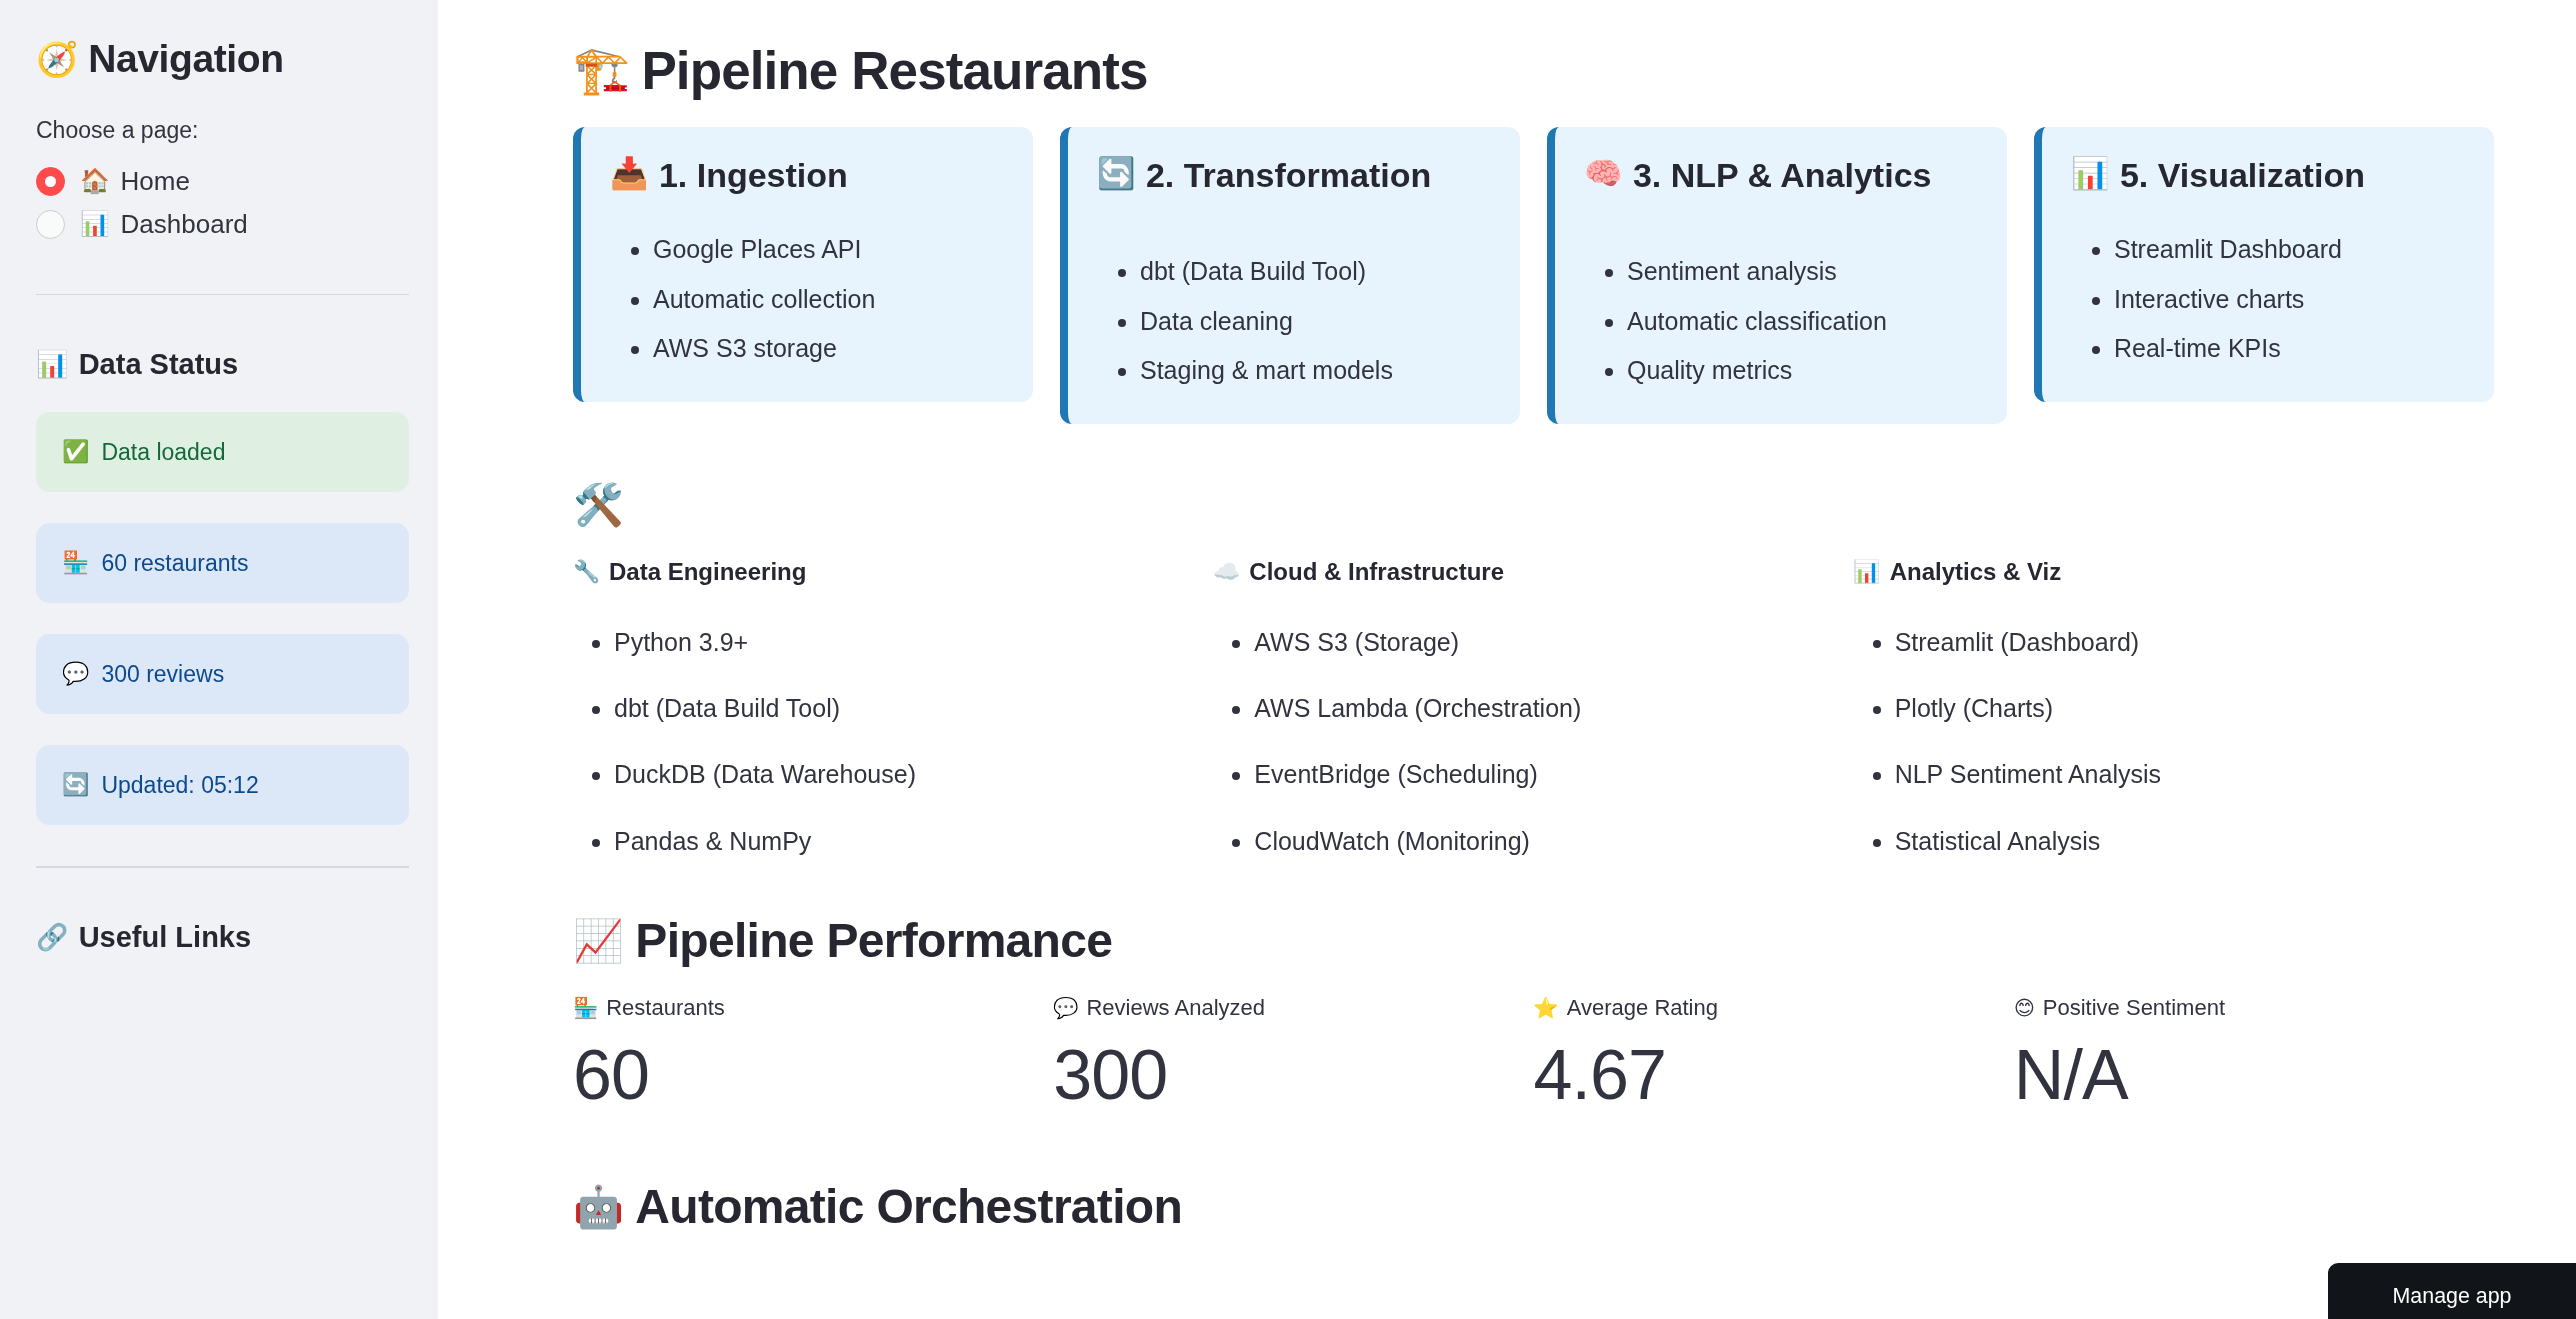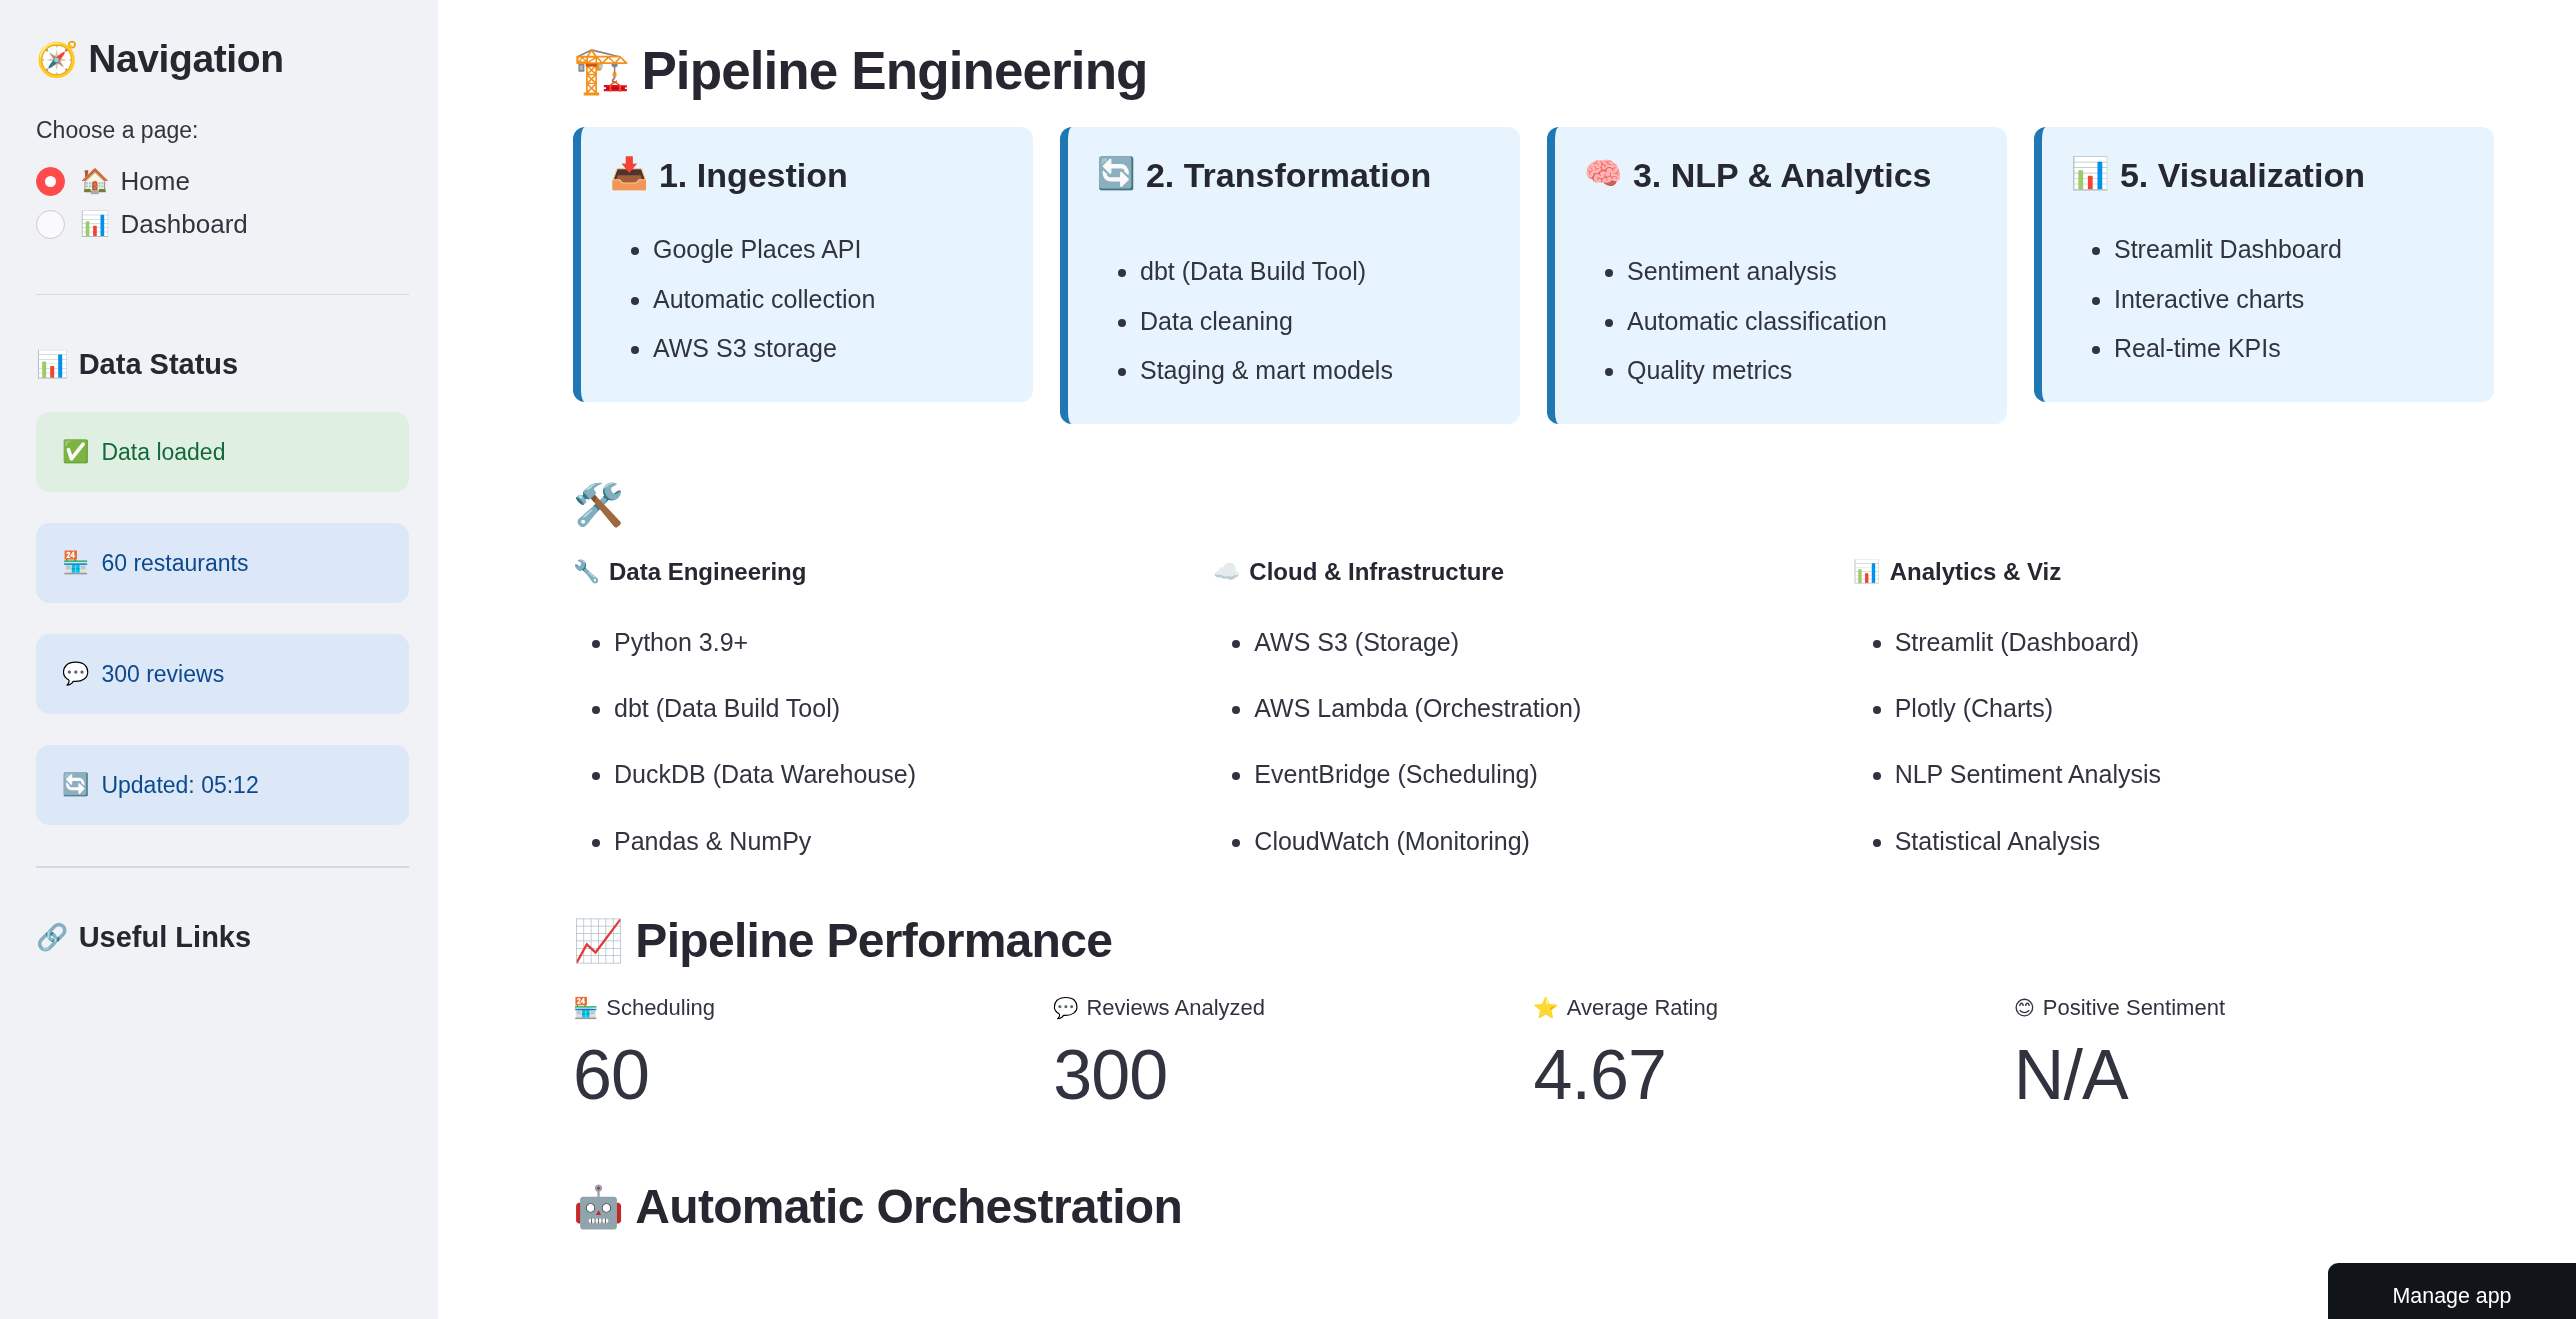--- a/index.html
+++ b/index.html
@@ -333,21 +333,21 @@
       <span>Useful Links</span>
     </div>
 
 
   </aside>
 
   <main id="main">
 
     <h1 class="page-h1">
       <span class="emo">🏗️</span>
-      <span>Pipeline Engineering</span>
+      <span>Pipeline Restaurants</span>
     </h1>
 
     <div class="card-row">
 
       <div class="arch-card">
         <h3>
           <span class="emo">📥</span>
           <span>1. Ingestion</span>
         </h3>
         <ul>
@@ -442,21 +442,21 @@
 
     <h2 class="page-h2 h2-perf">
       <span class="emo">📈</span>
       <span>Pipeline Performance</span>
     </h2>
 
     <div class="metrics-row">
       <div class="metric">
         <div class="m-label">
           <span class="emo">🏪</span>
-          <span>Scheduling</span>
+          <span>Restaurants</span>
         </div>
         <div class="m-value">60</div>
       </div>
       <div class="metric">
         <div class="m-label">
           <span class="emo">💬</span>
           <span>Reviews Analyzed</span>
         </div>
         <div class="m-value">300</div>
       </div>

